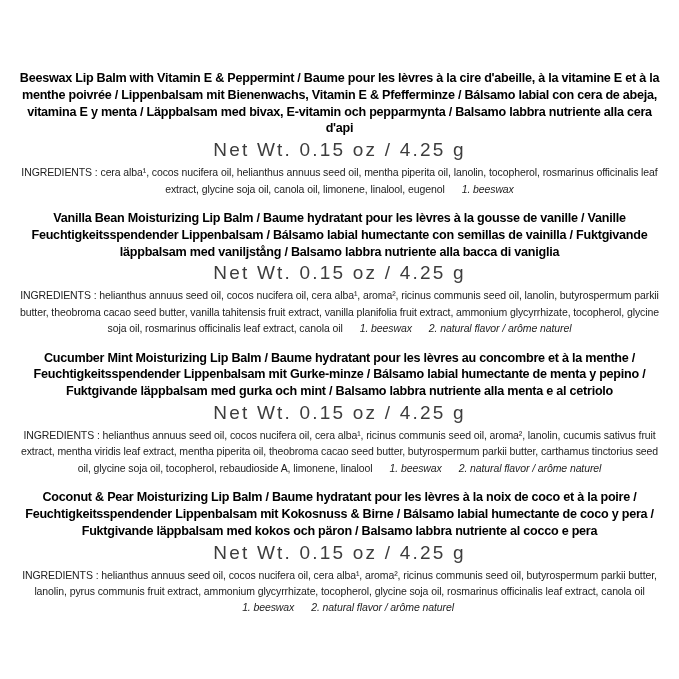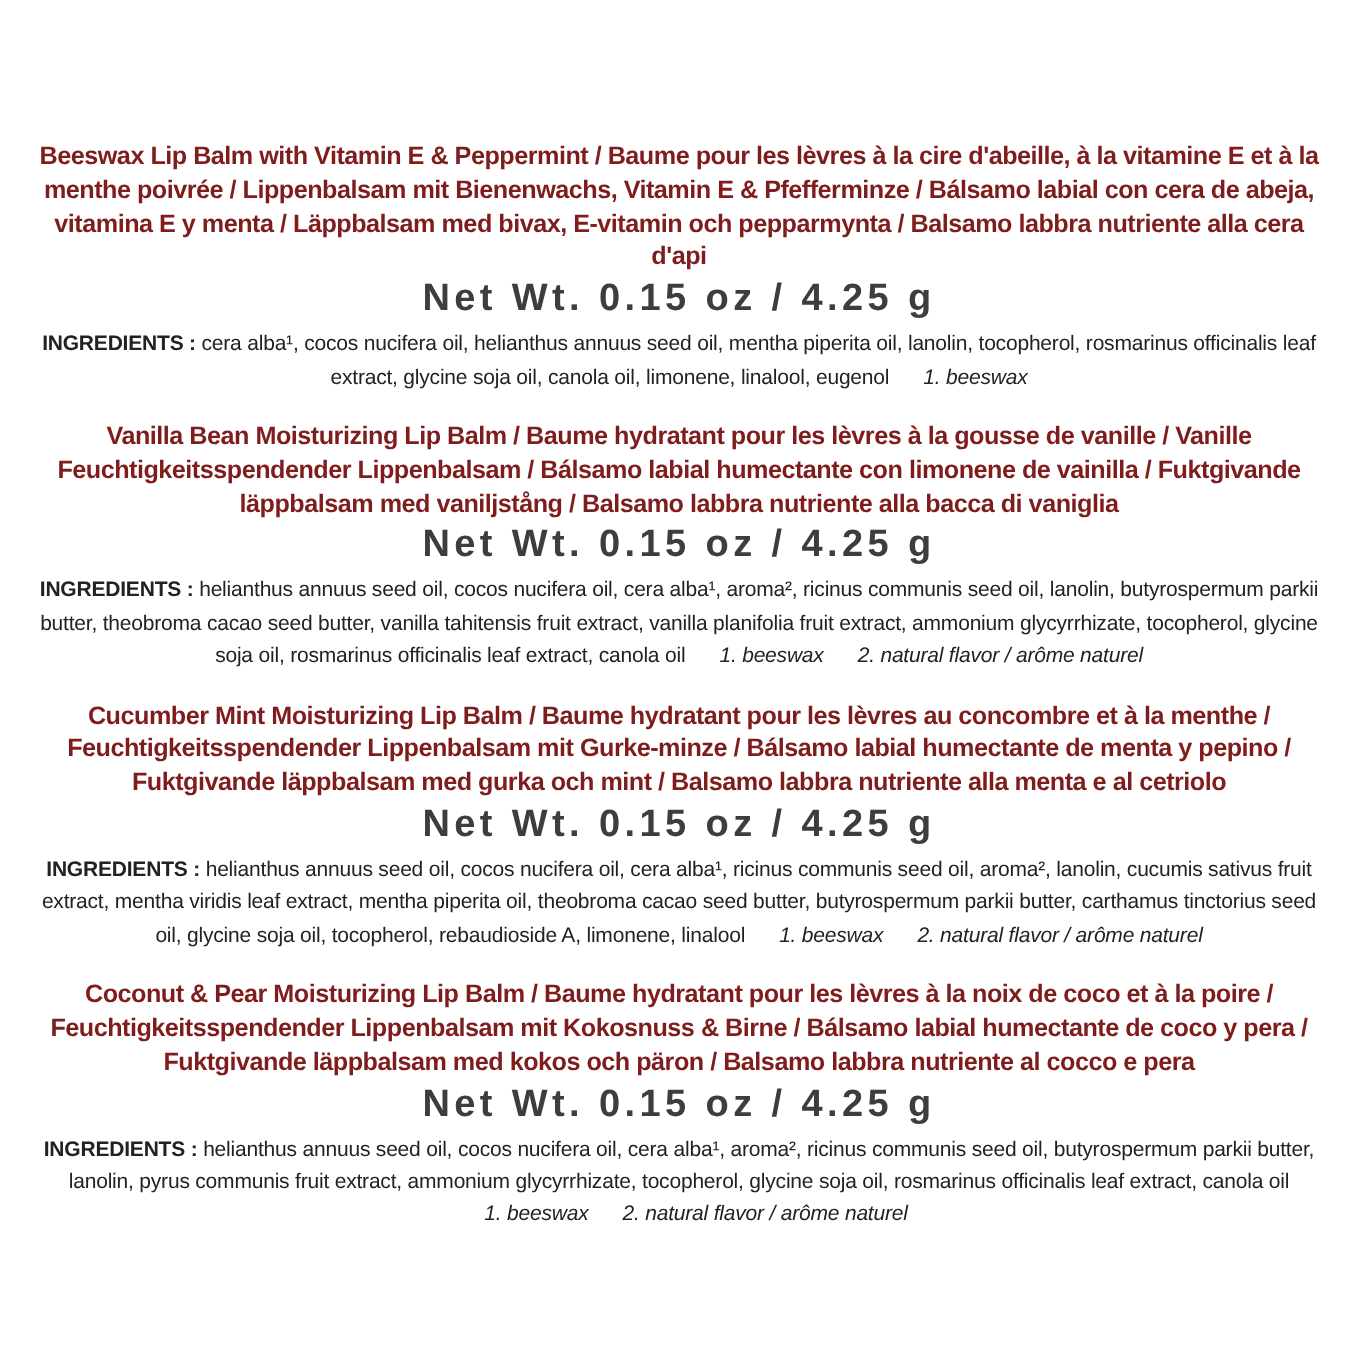--- a/index.html
+++ b/index.html
@@ -21,61 +21,61 @@
     text-align: center;
   }
   .product-section {
     margin-bottom: 13px;
   }
   .product-title {
     font-weight: bold;
     font-size: 12.6px;
     line-height: 16.8px;
     letter-spacing: -0.25px;
-    color: #7f1d1d;
+    color: #000000;
     margin: 0;
   }
   .net-wt {
     font-size: 19px;
     line-height: 22px;
-    font-weight: bold;
+    font-weight: normal;
     letter-spacing: 2.2px;
     color: #3d3d3d;
     margin: 2px 0 3px 0;
   }
   .ingredients-line {
     font-size: 10.5px;
     line-height: 16.4px;
     letter-spacing: -0.1px;
     color: #222222;
     margin: 0;
   }
   .ingredients-label {
-    font-weight: bold;
+    font-weight: normal;
   }
   .footnote {
     display: inline-block;
     margin-left: 17px;
     white-space: nowrap;
     font-style: italic;
   }
 </style>
 </head>
 <body>
 
 <div class="label-sheet">
 
   <section class="product-section">
     <p class="product-title">Beeswax Lip Balm with Vitamin E &amp; Peppermint / Baume pour les lèvres à la cire d'abeille, à la vitamine E et à la menthe poivrée / Lippenbalsam mit Bienenwachs, Vitamin E &amp; Pfefferminze / Bálsamo labial con cera de abeja, vitamina E y menta / Läppbalsam med bivax, E-vitamin och pepparmynta / Balsamo labbra nutriente alla cera d'api</p>
     <p class="net-wt">Net Wt. 0.15 oz / 4.25 g</p>
     <p class="ingredients-line"><span class="ingredients-label">INGREDIENTS :</span> <span>cera alba¹, cocos nucifera oil, helianthus annuus seed oil, mentha piperita oil, lanolin, tocopherol, rosmarinus officinalis leaf extract, glycine soja oil, canola oil, limonene, linalool, eugenol</span><span class="footnote">1. beeswax</span></p>
   </section>
 
   <section class="product-section">
-    <p class="product-title">Vanilla Bean Moisturizing Lip Balm / Baume hydratant pour les lèvres à la gousse de vanille / Vanille Feuchtigkeitsspendender Lippenbalsam / Bálsamo labial humectante con limonene de vainilla / Fuktgivande läppbalsam med vaniljstång / Balsamo labbra nutriente alla bacca di vaniglia</p>
+    <p class="product-title">Vanilla Bean Moisturizing Lip Balm / Baume hydratant pour les lèvres à la gousse de vanille / Vanille Feuchtigkeitsspendender Lippenbalsam / Bálsamo labial humectante con semillas de vainilla / Fuktgivande läppbalsam med vaniljstång / Balsamo labbra nutriente alla bacca di vaniglia</p>
     <p class="net-wt">Net Wt. 0.15 oz / 4.25 g</p>
     <p class="ingredients-line"><span class="ingredients-label">INGREDIENTS :</span> <span>helianthus annuus seed oil, cocos nucifera oil, cera alba¹, aroma², ricinus communis seed oil, lanolin, butyrospermum parkii butter, theobroma cacao seed butter, vanilla tahitensis fruit extract, vanilla planifolia fruit extract, ammonium glycyrrhizate, tocopherol, glycine soja oil, rosmarinus officinalis leaf extract, canola oil</span><span class="footnote">1. beeswax</span><span class="footnote">2. natural flavor / arôme naturel</span></p>
   </section>
 
   <section class="product-section">
     <p class="product-title">Cucumber Mint Moisturizing Lip Balm / Baume hydratant pour les lèvres au concombre et à la menthe / Feuchtigkeitsspendender Lippenbalsam mit Gurke-minze / Bálsamo labial humectante de menta y pepino / Fuktgivande läppbalsam med gurka och mint / Balsamo labbra nutriente alla menta e al cetriolo</p>
     <p class="net-wt">Net Wt. 0.15 oz / 4.25 g</p>
     <p class="ingredients-line"><span class="ingredients-label">INGREDIENTS :</span> <span>helianthus annuus seed oil, cocos nucifera oil, cera alba¹, ricinus communis seed oil, aroma², lanolin, cucumis sativus fruit extract, mentha viridis leaf extract, mentha piperita oil, theobroma cacao seed butter, butyrospermum parkii butter, carthamus tinctorius seed oil, glycine soja oil, tocopherol, rebaudioside A, limonene, linalool</span><span class="footnote">1. beeswax</span><span class="footnote">2. natural flavor / arôme naturel</span></p>
   </section>
 

